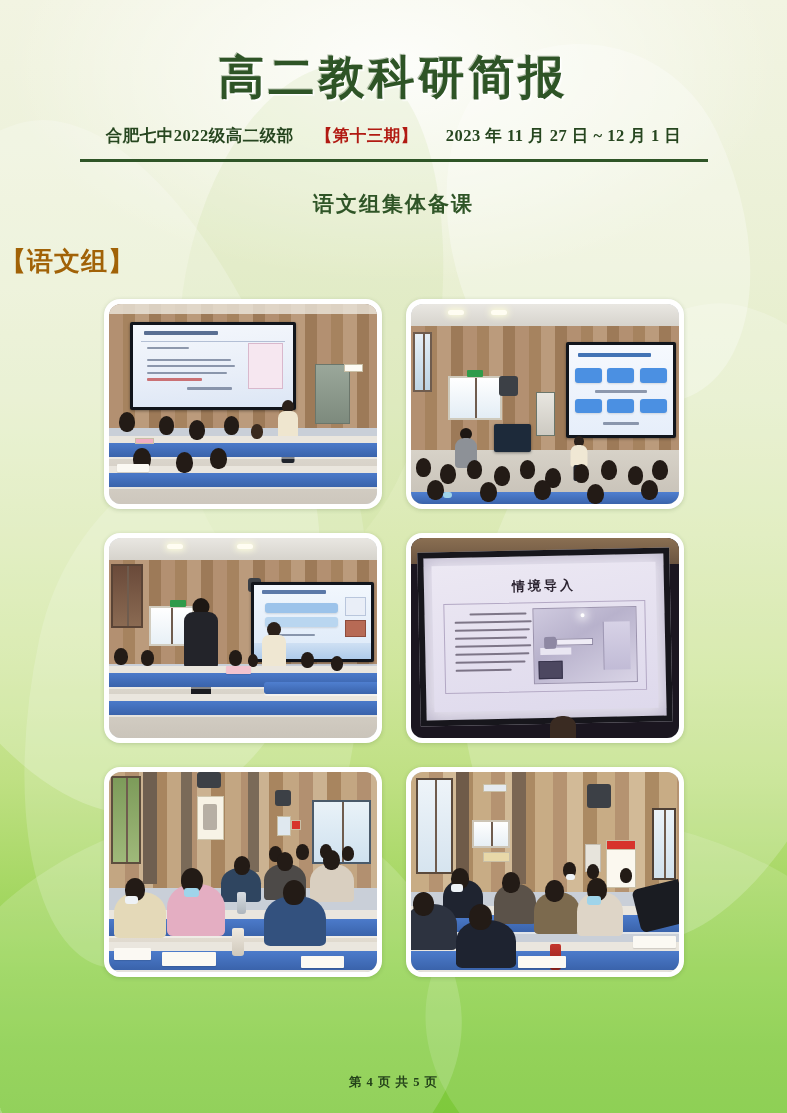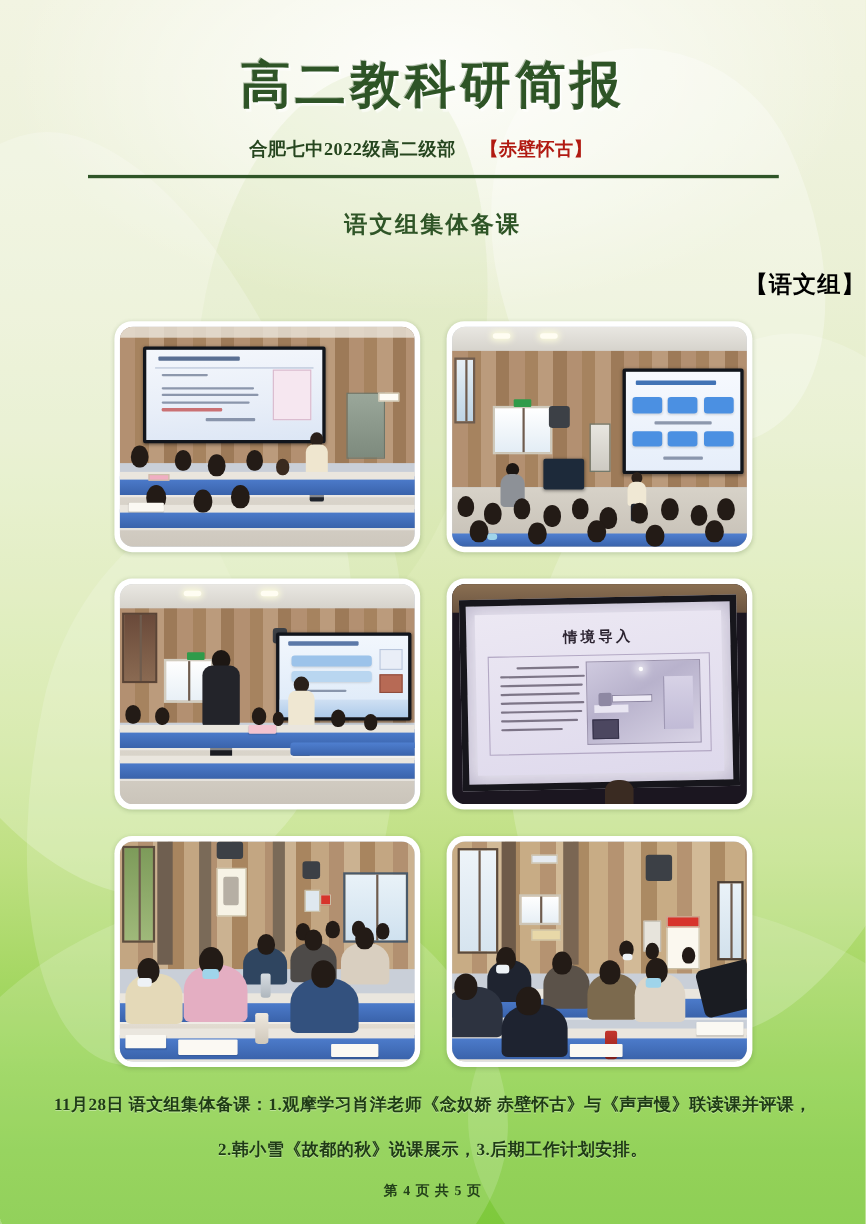--- a/index.html
+++ b/index.html
@@ -171,26 +171,26 @@
     text-align: center;
     margin-top: 28px;
     font-family: "Liberation Sans", "DejaVu Sans", sans-serif;
     font-size: 21px;
     font-weight: bold;
     color: #2f5527;
     letter-spacing: 2px;
   }
 
   .group-title {
-    text-align: right;
+    text-align: left;
     margin-top: 26px;
     font-family: "Liberation Sans", "DejaVu Sans", sans-serif;
-    font-size: 21px;
+    font-size: 26px;
     font-weight: bold;
-    color: #000000;
+    color: #a16207;
     letter-spacing: 1px;
   }
 
   
   .photo-grid {
     width: 580px;
     margin: 20px auto 0;
     display: grid;
     grid-template-columns: 278px 278px;
     grid-template-rows: 210px 210px 210px;
@@ -481,21 +481,22 @@
   <div class="leaf leaf-f"></div>
   <div class="leaf-veins"></div>
 
   <div class="content">
 
     <div class="masthead">
       <div class="main-title">高二教科研简报</div>
 
       <div class="subline">
         <span class="seg">合肥七中2022级高二级部</span>
-        <span class="seg issue">【赤壁怀古】</span>
+        <span class="seg issue">【第十三期】</span>
+        <span class="seg dates">2023 年 11 月 27 日 ~ 12 月 1 日</span>
       </div>
 
       <div class="rule"></div>
     </div>
 
     <div class="section-title">语文组集体备课</div>
     <div class="group-title">【语文组】</div>
 
     <div class="photo-grid">
 
@@ -776,21 +777,17 @@
             <div class="bottle red" style="left:52%;top:86%;width:11px;height:26px;"></div>
             <div class="paper" style="left:40%;top:92%;width:18%;height:6%;"></div>
             <div class="paper" style="left:83%;top:82%;width:16%;height:6%;"></div>
             <div style="position:absolute;right:-2%;top:56%;width:18%;height:22%;background:#1a1c22;border-radius:6px 0 0 6px;transform:rotate(-14deg);"></div>
           </div>
         </div>
       </div>
 
     </div>
 
-    <div class="caption-block">
-      <div class="caption-line">11月28日 语文组集体备课：1.观摩学习肖洋老师《念奴娇 赤壁怀古》与《声声慢》联读课并评课，</div>
-      <div class="caption-line">2.韩小雪《故都的秋》说课展示，3.后期工作计划安排。</div>
-    </div>
 
     <div class="page-number">第 4 页 共 5 页</div>
 
   </div>
 </div>
 
 </body></html>

